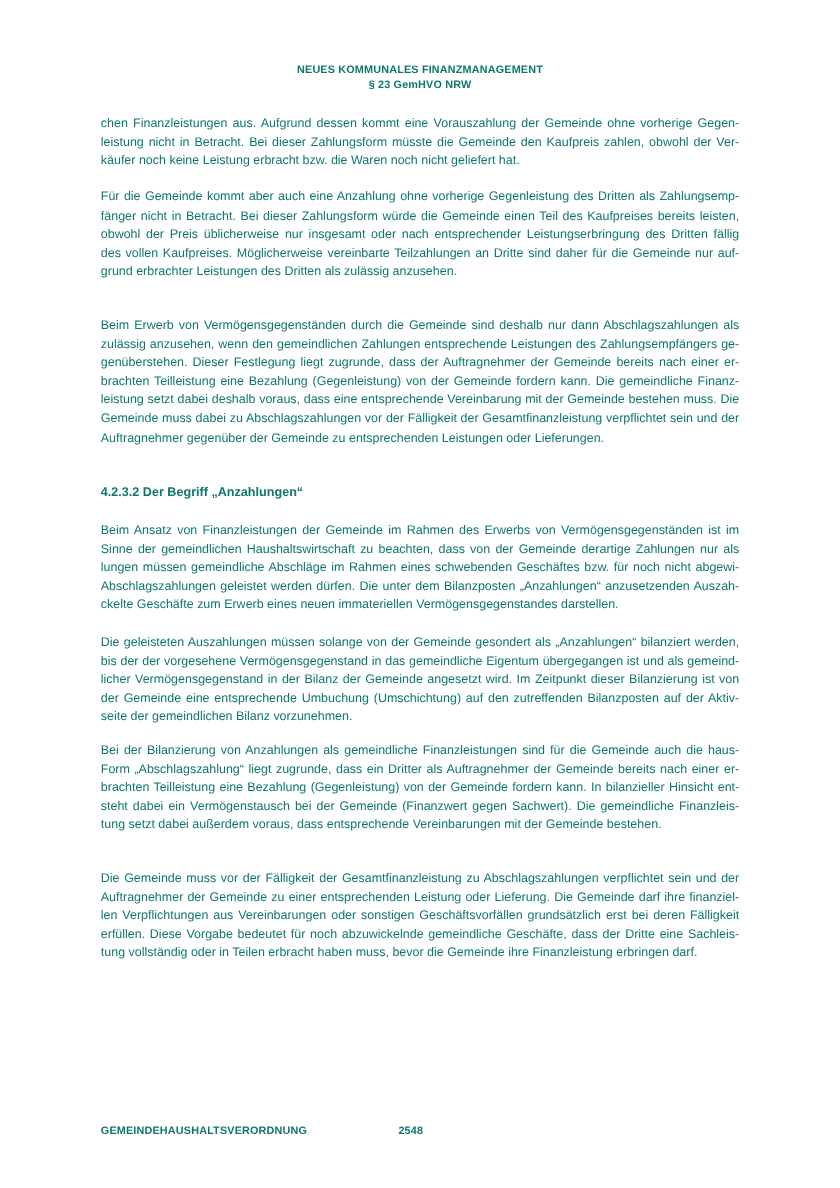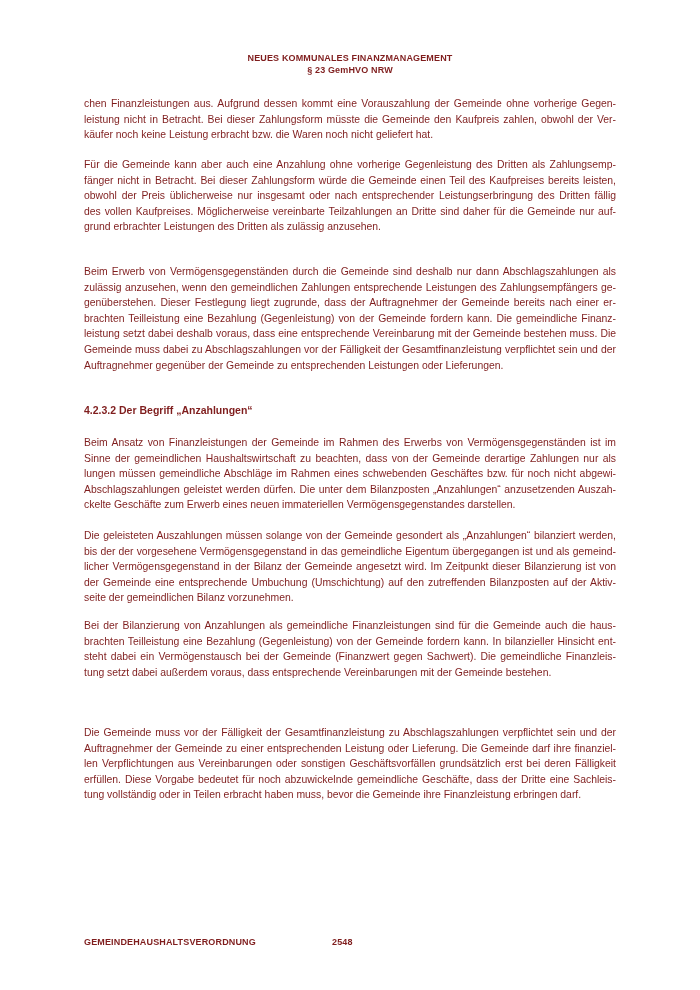--- a/index.html
+++ b/index.html
@@ -5,21 +5,21 @@
   html, body {
     margin: 0;
     padding: 0;
     background: #ffffff;
   }
   .page {
     position: relative;
     width: 700px;
     height: 990px;
     background: #ffffff;
-    color: #7f1d1d;
+    color: #0f766e;
     font-family: "Liberation Sans", "DejaVu Sans", sans-serif;
     overflow: hidden;
   }
   .doc-header {
     position: absolute;
     top: 53px;
     left: 84px;
     width: 532px;
     text-align: center;
     font-weight: bold;
@@ -77,21 +77,21 @@
     <div>NEUES KOMMUNALES FINANZMANAGEMENT</div>
     <div>§ 23 GemHVO NRW</div>
   </header>
 
   <div class="para" style="top:96px">
       <div class="line">chen Finanzleistungen aus. Aufgrund dessen kommt eine Vorauszahlung der Gemeinde ohne vorherige Gegen-</div>
       <div class="line">leistung nicht in Betracht. Bei dieser Zahlungsform müsste die Gemeinde den Kaufpreis zahlen, obwohl der Ver-</div>
       <div class="line last">käufer noch keine Leistung erbracht bzw. die Waren noch nicht geliefert hat.</div>
     </div>
   <div class="para" style="top:157px">
-      <div class="line">Für die Gemeinde kann aber auch eine Anzahlung ohne vorherige Gegenleistung des Dritten als Zahlungsemp-</div>
+      <div class="line">Für die Gemeinde kommt aber auch eine Anzahlung ohne vorherige Gegenleistung des Dritten als Zahlungsemp-</div>
       <div class="line">fänger nicht in Betracht. Bei dieser Zahlungsform würde die Gemeinde einen Teil des Kaufpreises bereits leisten,</div>
       <div class="line">obwohl der Preis üblicherweise nur insgesamt oder nach entsprechender Leistungserbringung des Dritten fällig</div>
       <div class="line">des vollen Kaufpreises. Möglicherweise vereinbarte Teilzahlungen an Dritte sind daher für die Gemeinde nur auf-</div>
       <div class="line last">grund erbrachter Leistungen des Dritten als zulässig anzusehen.</div>
     </div>
   <div class="para" style="top:264px">
       <div class="line">Beim Erwerb von Vermögensgegenständen durch die Gemeinde sind deshalb nur dann Abschlagszahlungen als</div>
       <div class="line">zulässig anzusehen, wenn den gemeindlichen Zahlungen entsprechende Leistungen des Zahlungsempfängers ge-</div>
       <div class="line">genüberstehen. Dieser Festlegung liegt zugrunde, dass der Auftragnehmer der Gemeinde bereits nach einer er-</div>
       <div class="line">brachten Teilleistung eine Bezahlung (Gegenleistung) von der Gemeinde fordern kann. Die gemeindliche Finanz-</div>
@@ -111,20 +111,21 @@
     </div>
   <div class="para" style="top:528px">
       <div class="line">Die geleisteten Auszahlungen müssen solange von der Gemeinde gesondert als „Anzahlungen“ bilanziert werden,</div>
       <div class="line">bis der der vorgesehene Vermögensgegenstand in das gemeindliche Eigentum übergegangen ist und als gemeind-</div>
       <div class="line">licher Vermögensgegenstand in der Bilanz der Gemeinde angesetzt wird. Im Zeitpunkt dieser Bilanzierung ist von</div>
       <div class="line">der Gemeinde eine entsprechende Umbuchung (Umschichtung) auf den zutreffenden Bilanzposten auf der Aktiv-</div>
       <div class="line last">seite der gemeindlichen Bilanz vorzunehmen.</div>
     </div>
   <div class="para" style="top:618px">
       <div class="line">Bei der Bilanzierung von Anzahlungen als gemeindliche Finanzleistungen sind für die Gemeinde auch die haus-</div>
+      <div class="line">Form „Abschlagszahlung“ liegt zugrunde, dass ein Dritter als Auftragnehmer der Gemeinde bereits nach einer er-</div>
       <div class="line">brachten Teilleistung eine Bezahlung (Gegenleistung) von der Gemeinde fordern kann. In bilanzieller Hinsicht ent-</div>
       <div class="line">steht dabei ein Vermögenstausch bei der Gemeinde (Finanzwert gegen Sachwert). Die gemeindliche Finanzleis-</div>
       <div class="line last">tung setzt dabei außerdem voraus, dass entsprechende Vereinbarungen mit der Gemeinde bestehen.</div>
     </div>
   <div class="para" style="top:725px">
       <div class="line">Die Gemeinde muss vor der Fälligkeit der Gesamtfinanzleistung zu Abschlagszahlungen verpflichtet sein und der</div>
       <div class="line">Auftragnehmer der Gemeinde zu einer entsprechenden Leistung oder Lieferung. Die Gemeinde darf ihre finanziel-</div>
       <div class="line">len Verpflichtungen aus Vereinbarungen oder sonstigen Geschäftsvorfällen grundsätzlich erst bei deren Fälligkeit</div>
       <div class="line">erfüllen. Diese Vorgabe bedeutet für noch abzuwickelnde gemeindliche Geschäfte, dass der Dritte eine Sachleis-</div>
       <div class="line last">tung vollständig oder in Teilen erbracht haben muss, bevor die Gemeinde ihre Finanzleistung erbringen darf.</div>

